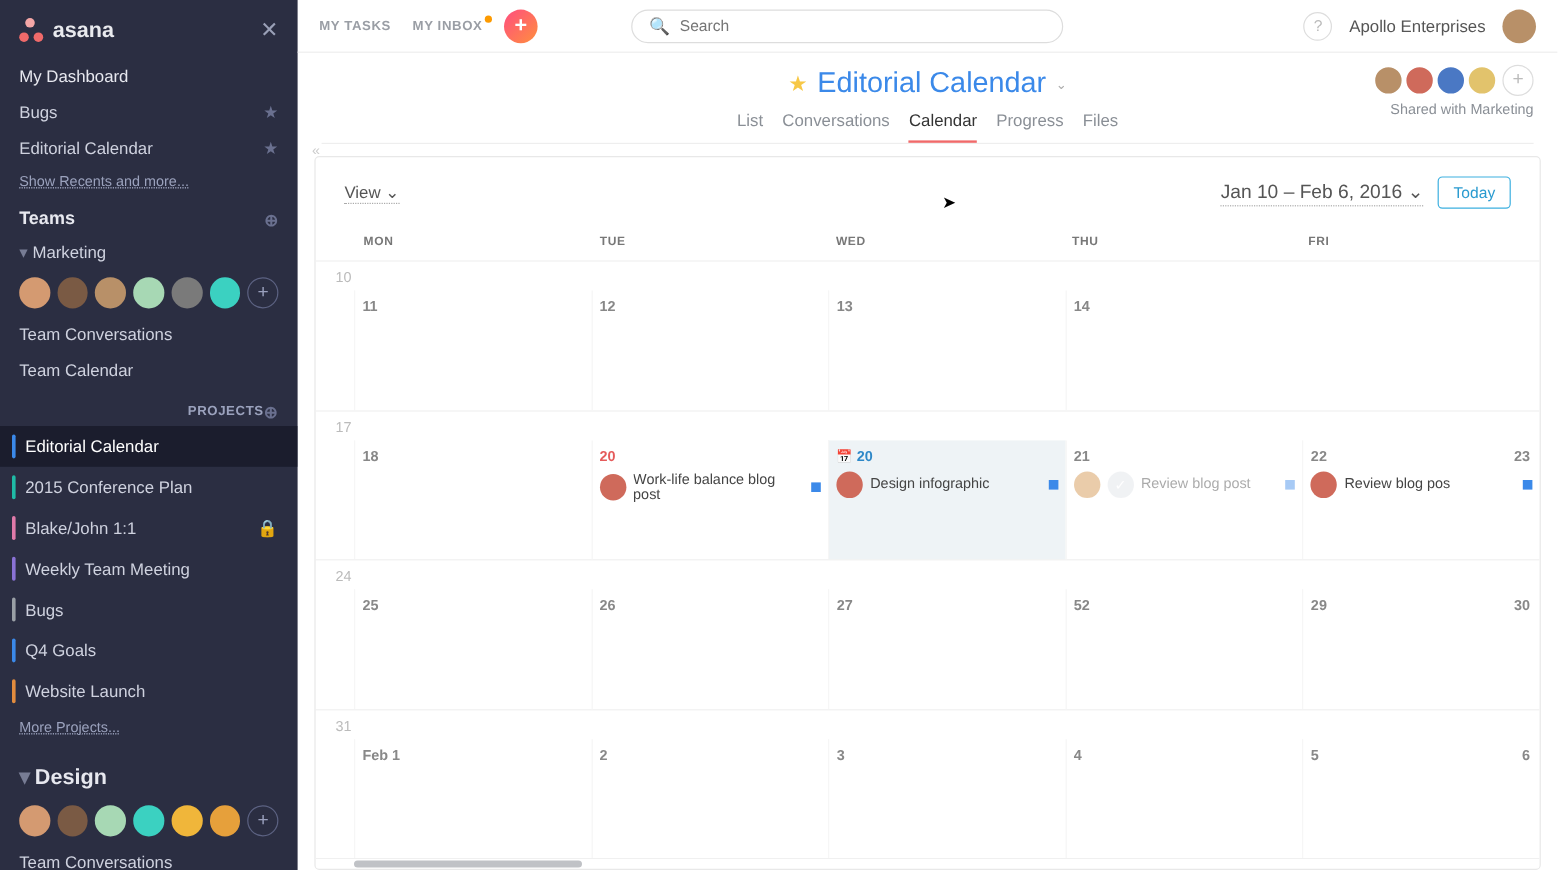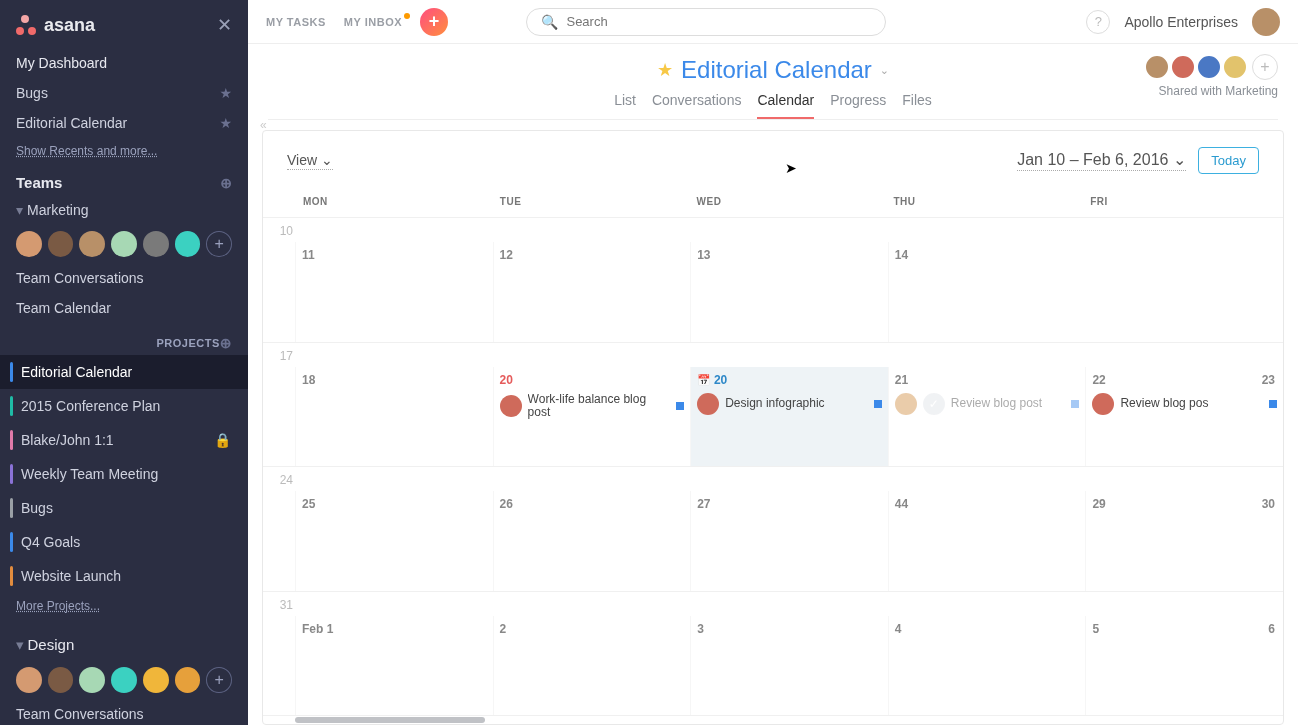--- a/index.html
+++ b/index.html
@@ -174,21 +174,21 @@
           <span class="proj-bar" style="background:#3b89e9"></span>
           <span style="flex:1">Q4 Goals</span>
         </div>
         <div class="proj">
           <span class="proj-bar" style="background:#e28c3e"></span>
           <span style="flex:1">Website Launch</span>
         </div>
       </div>
     <div class="sb-link">More Projects...</div>
 
-    <div class="sb-item" style="margin-top:10px;color:#e7e8ef;font-weight:400;font-size:15px">
+    <div class="sb-item" style="margin-top:10px;color:#e7e8ef;font-weight:700;font-size:18px">
         <span><span class="caret">▾</span><span>Design</span></span>
       </div>
     <div class="avatars-row">
       <span class="av c1"></span>
         <span class="av c2"></span>
         <span class="av c4"></span>
         <span class="av c6"></span>
         <span class="av c9"></span>
         <span class="av c10"></span>
       <span class="av-add">+</span>
@@ -288,21 +288,21 @@
                 <span class="tav c7"></span>
                 <span class="txt">Review blog pos</span>
                 <span class="sq"></span>
               </div></div>
           </div>
           <div class="week">
             <div class="weeknum">24</div>
             <div class="day"><span class="day-num">25</span></div>
             <div class="day"><span class="day-num">26</span></div>
             <div class="day"><span class="day-num">27</span></div>
-            <div class="day"><span class="day-num">44</span></div>
+            <div class="day"><span class="day-num">52</span></div>
             <div class="day"><span class="day-num">29</span><span class="lastnum">30</span></div>
           </div>
           <div class="week">
             <div class="weeknum">31</div>
             <div class="day"><span class="day-num">Feb 1</span></div>
             <div class="day"><span class="day-num">2</span></div>
             <div class="day"><span class="day-num">3</span></div>
             <div class="day"><span class="day-num">4</span></div>
             <div class="day"><span class="day-num">5</span><span class="lastnum">6</span></div>
           </div>

